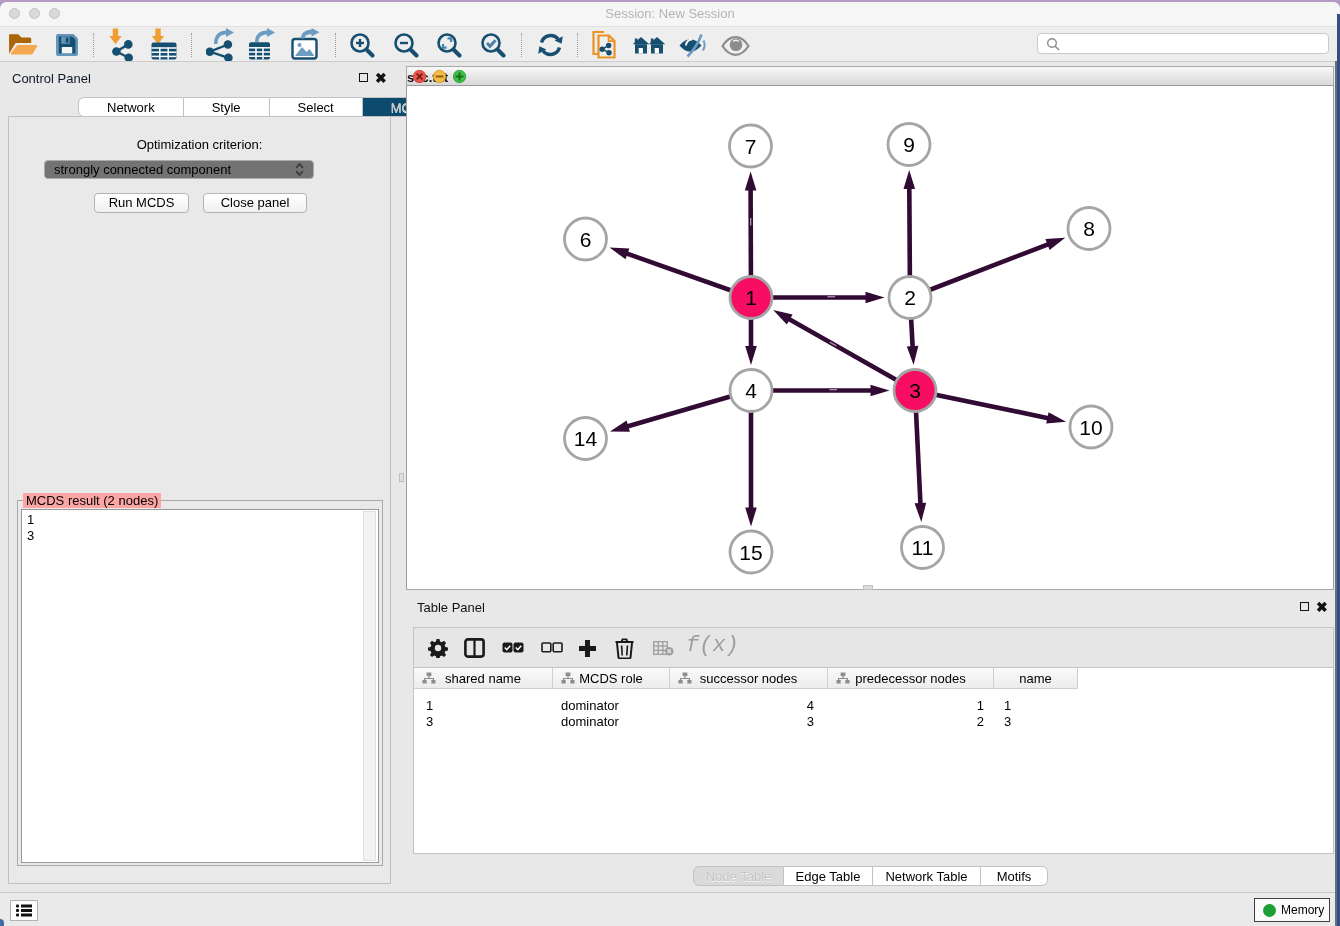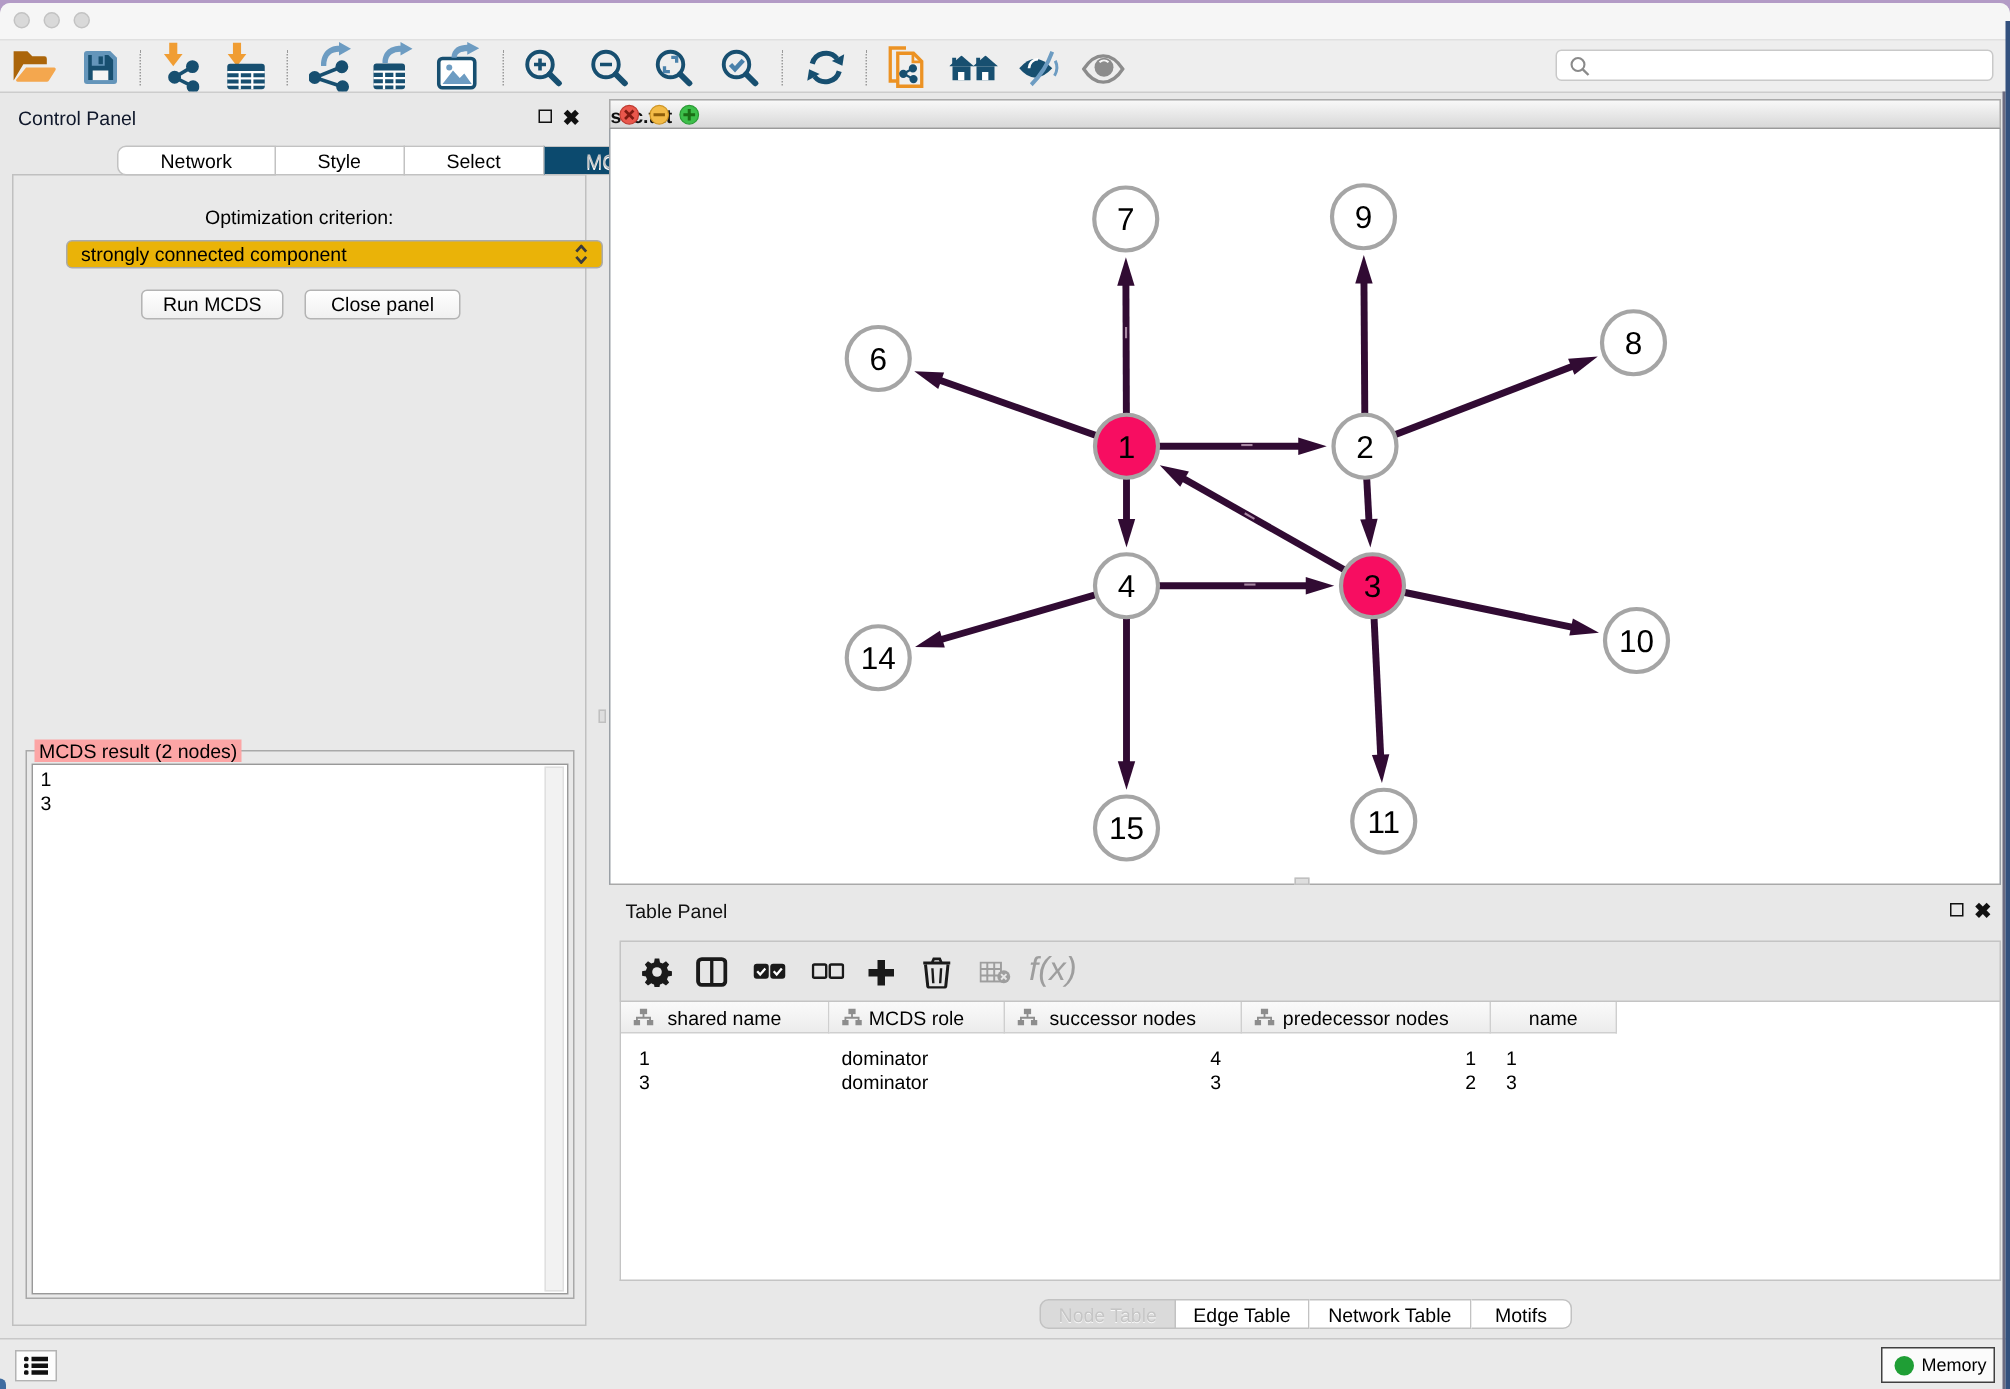--- a/index.html
+++ b/index.html
@@ -16,21 +16,21 @@
 
 .cp-title { position:absolute; left:12px; top:71px; font-size:13px; color:#0f172a; }
 .panelbtn { position:absolute; font-size:12px; color:#111; }
 .cp-box { position:absolute; left:8px; top:116px; width:383px; height:768px; border:1px solid #c0c0c0; background:#e9e9e9; }
 .tabrow { position:absolute; top:97px; height:20px; display:flex; }
 .tab { height:20px; border:1px solid #c2c2c2; border-left:none; background:#fff; font-size:13px; color:#000; text-align:center; line-height:19px; padding:0 28px; }
 .tab.first { border-left:1px solid #c2c2c2; border-radius:6px 0 0 6px; }
 .tab.last { border-radius:0 6px 6px 0; }
 .tab.sel { background:#0c4a6e; color:#c5c5c5; text-shadow:0 1px 0 #f8f8f8; }
 .optlabel { position:absolute; left:0; top:137px; width:399px; text-align:center; font-size:13px; color:#000; }
-.dropdown { position:absolute; left:44px; top:160px; width:358px; height:19px; background:#eab308; border:1px solid #ababab; border-radius:4px; font-size:13px; color:#000; line-height:17px; padding-left:9px; }
+.dropdown { position:absolute; left:44px; top:160px; width:270px; height:19px; background:#737373; border:1px solid #ababab; border-radius:4px; font-size:13px; color:#000; line-height:17px; padding-left:9px; }
 .btn { position:absolute; height:20px; background:linear-gradient(#ffffff,#f0f0f0); border:1px solid #b4b4b4; border-radius:4px; font-size:13px; color:#000; text-align:center; line-height:18px; }
 .mcds-box { position:absolute; left:17px; top:500px; width:366px; height:366px; border:1px solid #a9a9a9; }
 .mcds-label { position:absolute; left:23px; top:493px; background:#fca5a5; font-size:13px; padding:0 3px; color:#000; }
 .mcds-white { position:absolute; left:3px; top:8px; width:358px; height:354px; background:#fff; border:1px solid #999; }
 
 .netwin-tb { position:absolute; left:406px; top:66px; width:928px; height:20px; background:linear-gradient(#f8f8f8,#d8d8d8); border:1px solid #aaa; border-bottom:1px solid #9a9a9a; }
 .netwin-title { position:absolute; left:0; top:3px; width:100%; text-align:left; font-size:13px; font-weight:700; color:#111; }
 .canvas { position:absolute; left:406px; top:86px; width:928px; height:504px; background:#fff; border-left:1px solid #9aa0a6; border-right:1px solid #9aa0a6; border-bottom:1px solid #a9a9a9; }
 
 .tp-title { position:absolute; left:417px; top:600px; font-size:13px; color:#111; }
@@ -51,20 +51,21 @@
 .orgico { position:absolute; left:8px; top:4px; width:14px; height:12px; }
 
 </style>
 </head>
 <body>
 <div class="win"></div>
 <div class="titlebar">
   <div class="tl-dot" style="left:9px"></div>
   <div class="tl-dot" style="left:29px"></div>
   <div class="tl-dot" style="left:49px"></div>
+  <div class="title-text">Session: New Session</div>
 </div>
 <div class="toolbar" id="maintoolbar">
 
   <svg class="ticon" style="left:8px;top:4px" width="32" height="25" viewBox="0 0 32 25">
     <g transform="scale(1.08)">
     <path d="M1 3 h8.5 l3 3 h7.5 a1.5 1.5 0 0 1 1.5 1.5 V11 h-14.5 l-6 10 z" fill="#ab650a"></path>
     <path d="M8.7 13 h17.3 a1 1 0 0 1 .9 1.45 L22.8 21 a1.5 1.5 0 0 1 -1.3.8 H3.5 a1 1 0 0 1 -.85-1.5 z" fill="#f4a74e"></path>
     </g>
   </svg>
 
@@ -367,21 +368,21 @@
       <rect x="0.7" y="0.7" width="13.6" height="12.6"></rect>
       <line x1="0.7" y1="5" x2="14.3" y2="5"></line>
       <line x1="0.7" y1="9.3" x2="14.3" y2="9.3"></line>
       <line x1="5.2" y1="0.7" x2="5.2" y2="13.3"></line>
       <line x1="9.8" y1="0.7" x2="9.8" y2="13.3"></line>
     </g>
     <circle cx="16.2" cy="10.2" r="4.3" fill="#9e9e9e"></circle>
     <path d="M14.4 8.4 l3.6 3.6 M18 8.4 l-3.6 3.6" stroke="#e6e6e6" stroke-width="1.3"></path>
   </svg>
 
-  <div style="position:absolute;left:272px;top:5px;font-family:Liberation Sans, sans-serif;font-style:italic;font-size:22px;color:#9e9e9e;">f(x)</div>
+  <div style="position:absolute;left:272px;top:5px;font-family:Liberation Mono, monospace;font-style:italic;font-size:22px;color:#9e9e9e;">f(x)</div>
 </div>
 <div class="tp-table" id="tptable">
   <div class="th" style="left:0; width:139px;"><svg class="orgico" viewBox="0 0 14 12">
         <rect x="4.6" y="0.5" width="4.8" height="3.6" fill="#8d8d8d"></rect>
         <path d="M7 4 v2.5 M2.6 8.5 v-2 h8.8 v2" stroke="#8d8d8d" stroke-width="1.2" fill="none"></path>
         <rect x="0.5" y="8" width="4.2" height="3.5" fill="#8d8d8d"></rect>
         <rect x="9.3" y="8" width="4.2" height="3.5" fill="#8d8d8d"></rect>
       </svg>shared name</div>
   <div class="th" style="left:139px; width:117px;"><svg class="orgico" viewBox="0 0 14 12">
         <rect x="4.6" y="0.5" width="4.8" height="3.6" fill="#8d8d8d"></rect>

